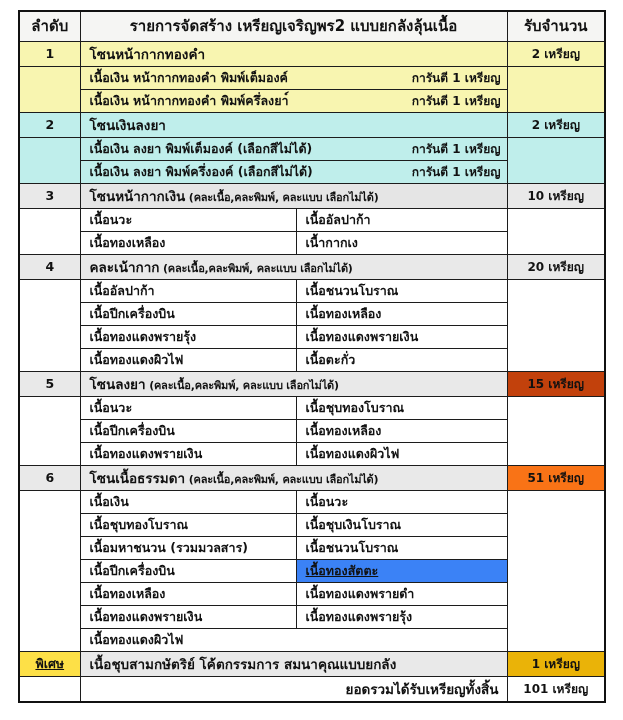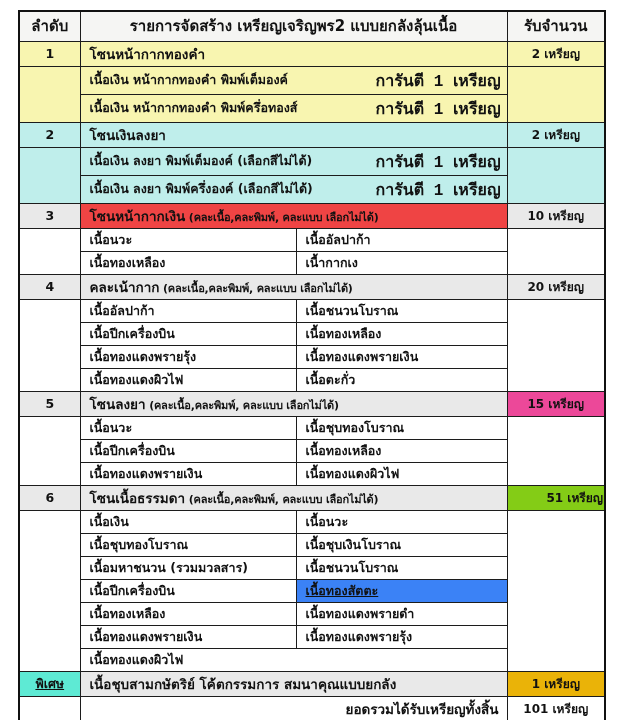--- a/index.html
+++ b/index.html
@@ -52,21 +52,21 @@
     font-size: 12.5px;
     font-weight: bold;
   }
   .c-mat.full { padding-right: 6px; }
   .c-mat.full .mwrap {
     display: flex;
     justify-content: space-between;
     align-items: center;
     width: 100%;
   }
-  .guar { font-size: 16px; font-weight: bold; font-family: Liberation Mono, monospace; }
+  .guar { font-size: 12px; font-weight: bold; }
   .c-total {
     text-align: right;
     padding-right: 8px;
     font-size: 13.5px;
     font-weight: bold;
   }
 </style>
 </head>
 <body>
 
@@ -97,21 +97,21 @@
             <div class="mwrap">
               <span>เนื้อเงิน หน้ากากทองคำ พิมพ์เต็มองค์</span>
               <span class="guar">การันตี 1 เหรียญ</span>
             </div>
           </td>
           <td class="c-amt" rowspan="2" style="background: rgb(248, 245, 176);"></td>
         </tr>
         <tr>
           <td class="c-mat full" colspan="2" style="background: rgb(248, 245, 176);">
             <div class="mwrap">
-              <span>เนื้อเงิน หน้ากากทองคำ พิมพ์ครึ่อทองส์</span>
+              <span>เนื้อเงิน หน้ากากทองคำ พิมพ์ครึ่ลงยา์</span>
               <span class="guar">การันตี 1 เหรียญ</span>
             </div>
           </td>
         </tr>
         <tr>
           <td class="c-no" style="background: rgb(191, 238, 235);">2</td>
           <td class="c-title" colspan="2" style="background: rgb(191, 238, 235);"><span class="zt">โซนเงินลงยา</span></td>
           <td class="c-amt" style="background: rgb(191, 238, 235);">2 เหรียญ</td>
         </tr>
         <tr>
@@ -127,21 +127,21 @@
         <tr>
           <td class="c-mat full" colspan="2" style="background: rgb(191, 238, 235);">
             <div class="mwrap">
               <span>เนื้อเงิน ลงยา พิมพ์ครึ่งองค์ (เลือกสีไม่ได้)</span>
               <span class="guar">การันตี 1 เหรียญ</span>
             </div>
           </td>
         </tr>
         <tr>
           <td class="c-no" style="background: rgb(233, 233, 233);">3</td>
-          <td class="c-title" colspan="2" style="background: #ef4444; margin-left: 10px;"><span class="zt">โซนหน้ากากเงิน</span><span class="zn"> (คละเนื้อ,คละพิมพ์, คละแบบ เลือกไม่ได้)</span></td>
+          <td class="c-title" colspan="2" style="background: #e5e5e5; margin-left: 10px;"><span class="zt">โซนหน้ากากเงิน</span><span class="zn"> (คละเนื้อ,คละพิมพ์, คละแบบ เลือกไม่ได้)</span></td>
           <td class="c-amt" style="background: rgb(233, 233, 233);">10 เหรียญ</td>
         </tr>
         <tr>
           <td class="c-no" rowspan="2" style="background: rgb(255, 255, 255);"></td>
           <td class="c-mat" style="background: rgb(255, 255, 255);">เนื้อนวะ</td>
           <td class="c-mat" style="background: rgb(255, 255, 255);">เนื้ออัลปาก้า</td>
           <td class="c-amt" rowspan="2" style="background: rgb(255, 255, 255);"></td>
         </tr>
         <tr>
           <td class="c-mat" style="background: rgb(255, 255, 255);">เนื้อทองเหลือง</td>
@@ -166,40 +166,40 @@
           <td class="c-mat" style="background: rgb(255, 255, 255);">เนื้อทองแดงพรายรุ้ง</td>
           <td class="c-mat" style="background: rgb(255, 255, 255);">เนื้อทองแดงพรายเงิน</td>
         </tr>
         <tr>
           <td class="c-mat" style="background: rgb(255, 255, 255);">เนื้อทองแดงผิวไฟ</td>
           <td class="c-mat" style="background: rgb(255, 255, 255);">เนื้อตะกั่ว</td>
         </tr>
         <tr>
           <td class="c-no" style="background: rgb(233, 233, 233);">5</td>
           <td class="c-title" colspan="2" style="background: rgb(233, 233, 233);"><span class="zt">โซนลงยา</span><span class="zn"> (คละเนื้อ,คละพิมพ์, คละแบบ เลือกไม่ได้)</span></td>
-          <td class="c-amt" style="background: #ec4899;">15 เหรียญ</td>
+          <td class="c-amt" style="background: #c2410c;">15 เหรียญ</td>
         </tr>
         <tr>
           <td class="c-no" rowspan="3" style="background: rgb(255, 255, 255);"></td>
           <td class="c-mat" style="background: rgb(255, 255, 255);">เนื้อนวะ</td>
           <td class="c-mat" style="background: rgb(255, 255, 255);">เนื้อชุบทองโบราณ</td>
           <td class="c-amt" rowspan="3" style="background: rgb(255, 255, 255);"></td>
         </tr>
         <tr>
           <td class="c-mat" style="background: rgb(255, 255, 255);">เนื้อปีกเครื่องบิน</td>
           <td class="c-mat" style="background: rgb(255, 255, 255);">เนื้อทองเหลือง</td>
         </tr>
         <tr>
           <td class="c-mat" style="background: rgb(255, 255, 255);">เนื้อทองแดงพรายเงิน</td>
           <td class="c-mat" style="background: rgb(255, 255, 255);">เนื้อทองแดงผิวไฟ</td>
         </tr>
         <tr>
           <td class="c-no" style="background: rgb(233, 233, 233);">6</td>
           <td class="c-title" colspan="2" style="background: rgb(233, 233, 233);"><span class="zt">โซนเนื้อธรรมดา</span><span class="zn"> (คละเนื้อ,คละพิมพ์, คละแบบ เลือกไม่ได้)</span></td>
-          <td class="c-amt" style="background: #84cc16; text-align: right;">51 เหรียญ</td>
+          <td class="c-amt" style="background: #f97316;">51 เหรียญ</td>
         </tr>
         <tr>
           <td class="c-no" rowspan="7" style="background: rgb(255, 255, 255);"></td>
           <td class="c-mat" style="background: rgb(255, 255, 255);">เนื้อเงิน</td>
           <td class="c-mat" style="background: rgb(255, 255, 255);">เนื้อนวะ</td>
           <td class="c-amt" rowspan="7" style="background: rgb(255, 255, 255);"></td>
         </tr>
         <tr>
           <td class="c-mat" style="background: rgb(255, 255, 255);">เนื้อชุบทองโบราณ</td>
           <td class="c-mat" style="background: rgb(255, 255, 255);">เนื้อชุบเงินโบราณ</td>
@@ -221,21 +221,21 @@
           <td class="c-mat" style="background: rgb(255, 255, 255);">เนื้อทองแดงพรายรุ้ง</td>
         </tr>
         <tr>
           <td class="c-mat full" colspan="2" style="background: rgb(255, 255, 255);">
             <div class="mwrap">
               <span>เนื้อทองแดงผิวไฟ</span>
             </div>
           </td>
         </tr>
         <tr>
-          <td class="c-no" style="background: #5eead4; text-decoration: underline;">พิเศษ</td>
+          <td class="c-no" style="background: #fde047; text-decoration: underline;">พิเศษ</td>
           <td class="c-title" colspan="2" style="background: rgb(233, 233, 233);"><span class="zt">เนื้อชุบสามกษัตริย์ โค้ตกรรมการ สมนาคุณแบบยกลัง</span></td>
           <td class="c-amt" style="background: #eab308; margin-left: 32px;">1 เหรียญ</td>
         </tr>
       </tbody>
     <tfoot>
       <tr>
         <td class="c-no"></td>
         <td class="c-total" colspan="2">ยอดรวมได้รับเหรียญทั้งสิ้น</td>
         <td class="c-amt">101 เหรียญ</td>
       </tr>

